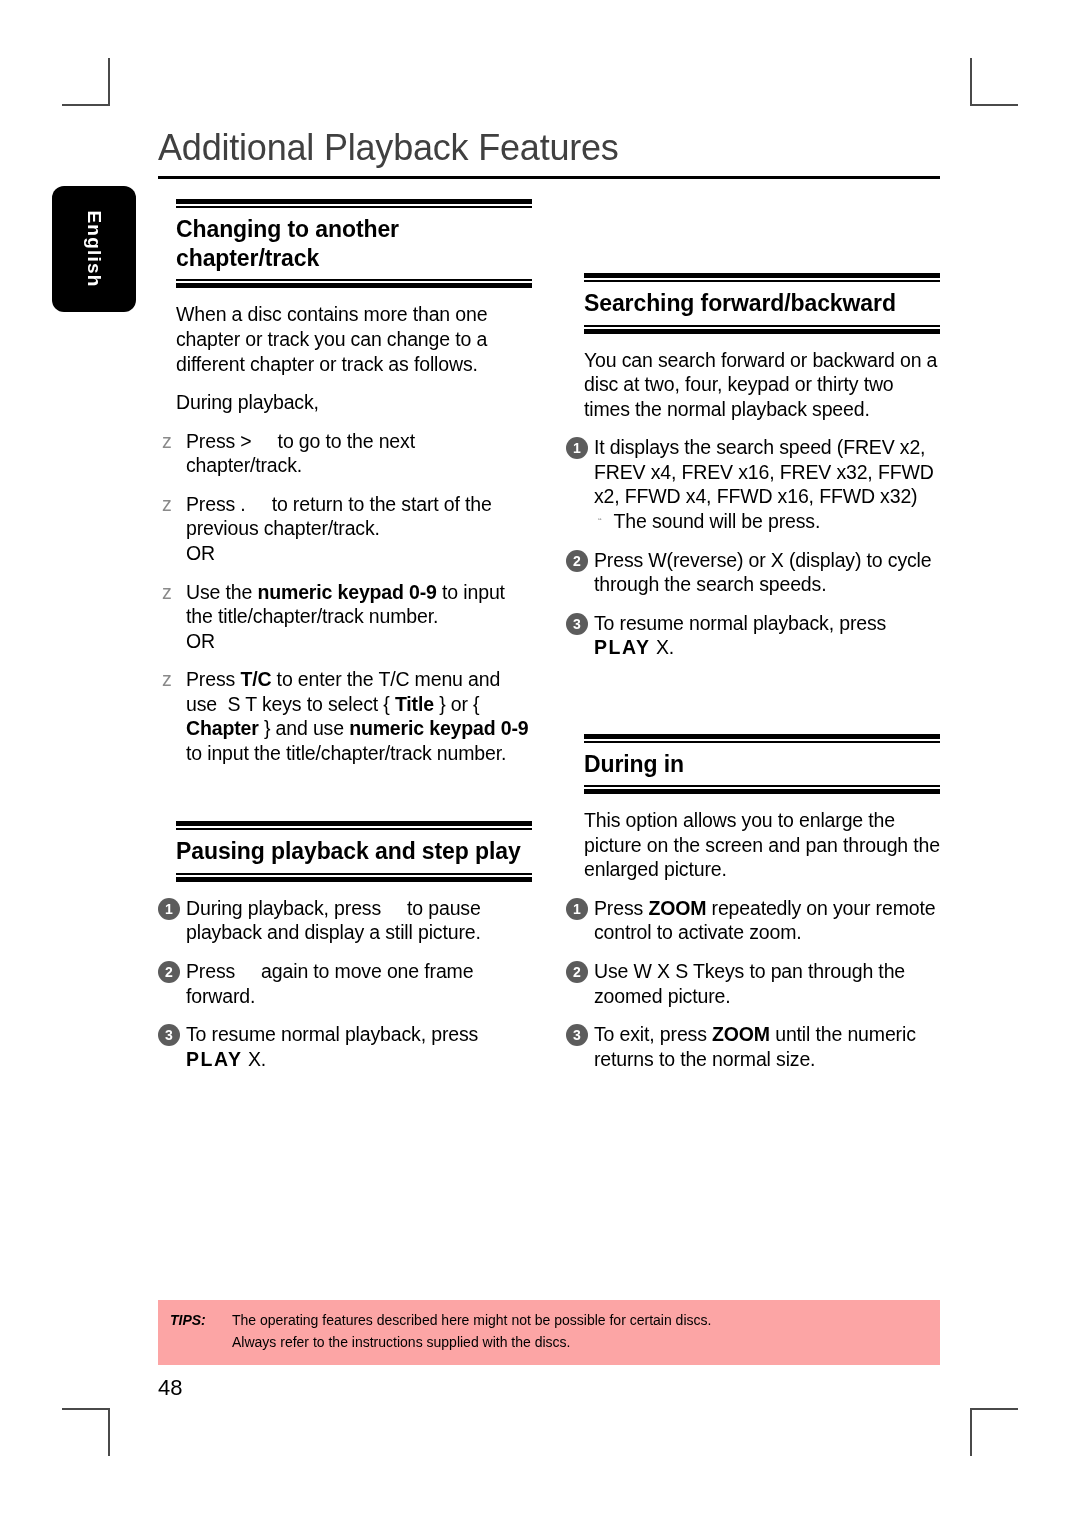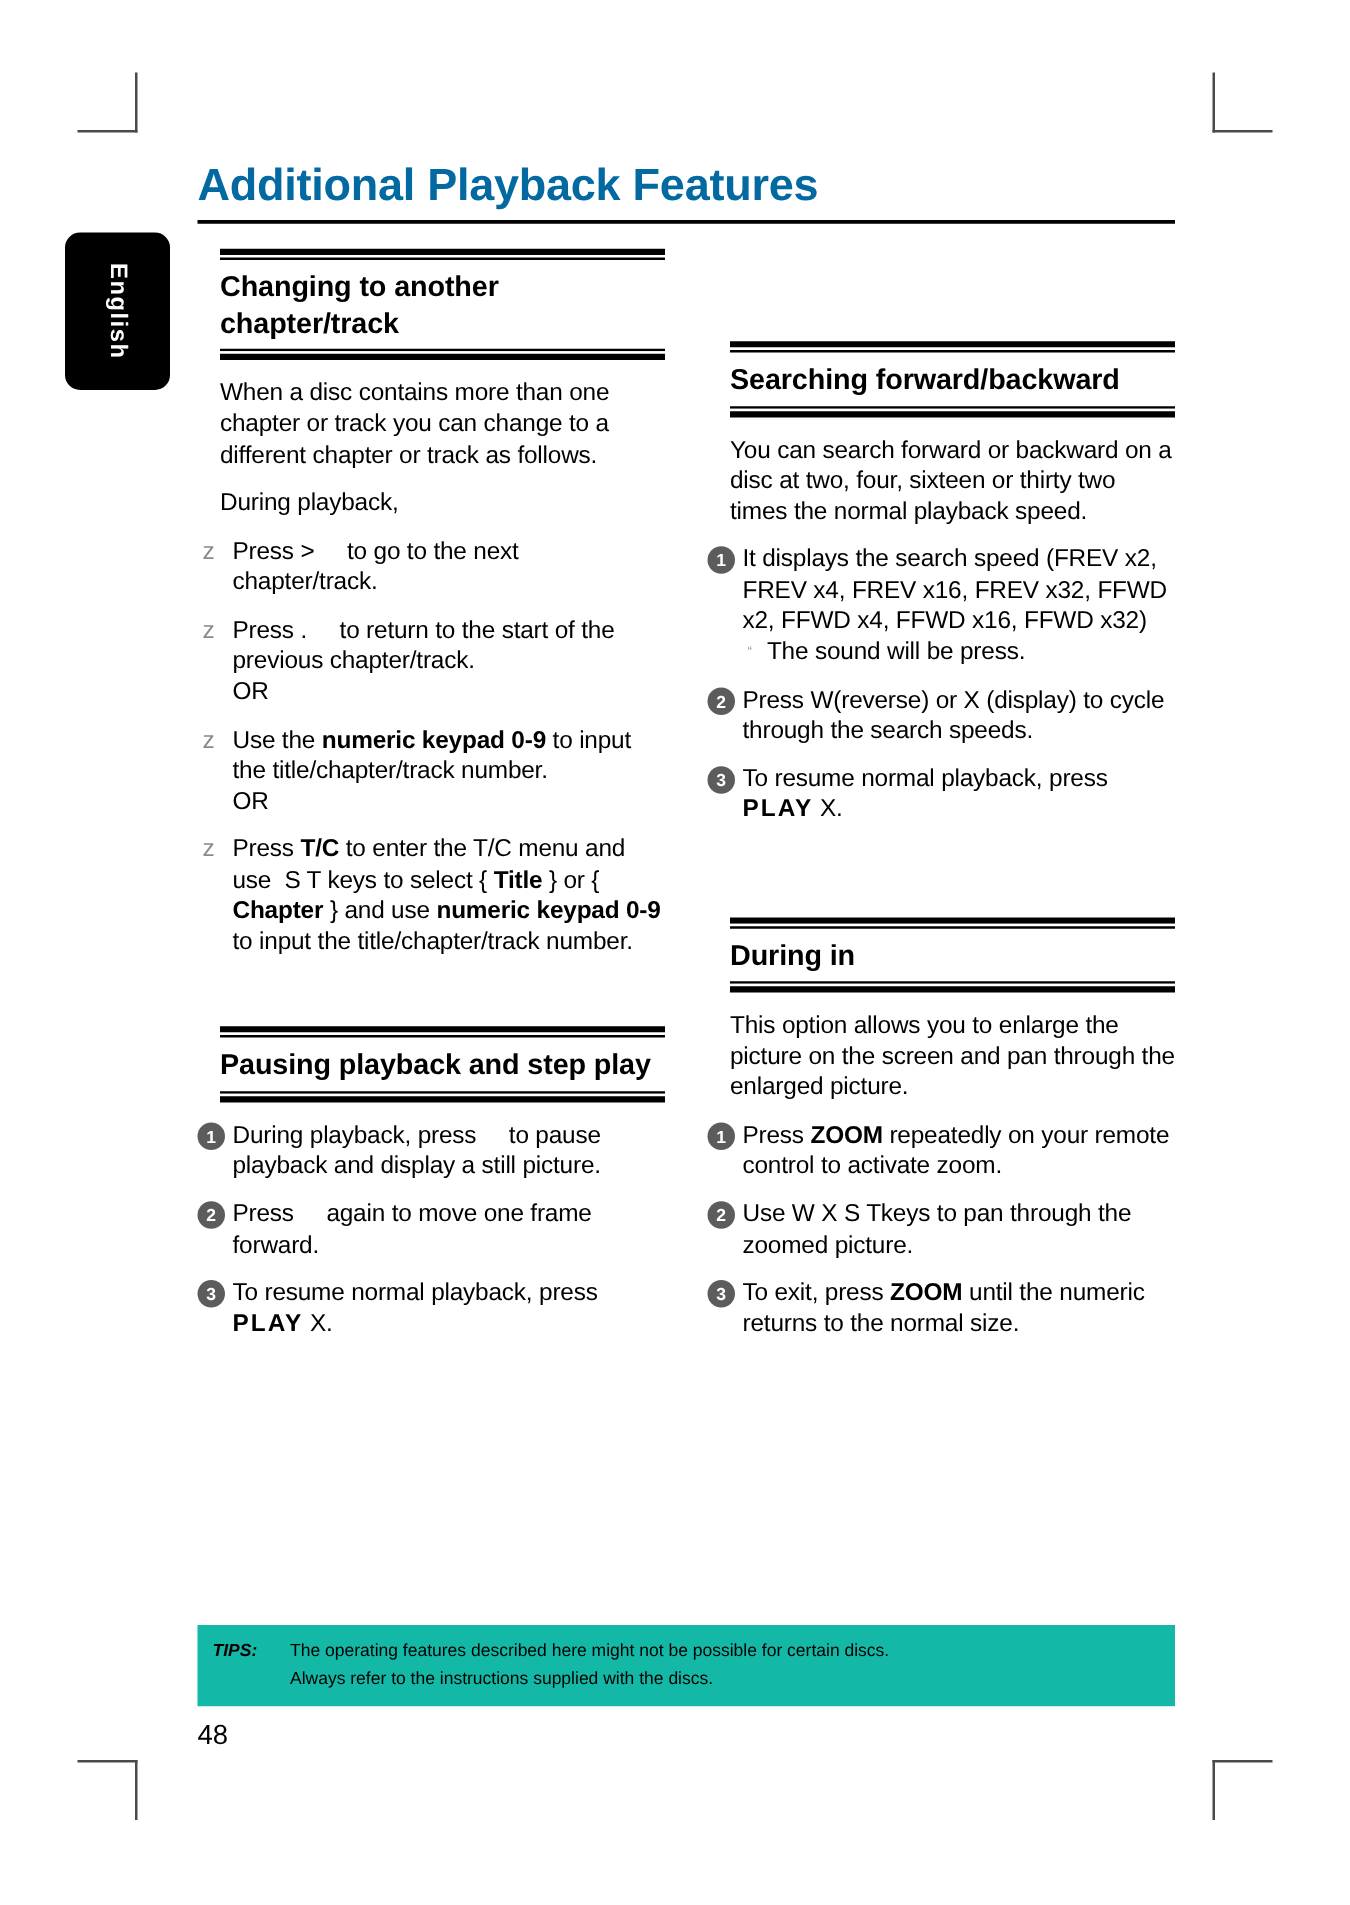--- a/index.html
+++ b/index.html
@@ -43,22 +43,22 @@
     white-space: nowrap;
     color: #fff; font-weight: bold; font-size: 19px;
     letter-spacing: 1.2px;
     font-family: "Liberation Sans", sans-serif;
   }
 
   
   .content { position: absolute; left: 158px; top: 128px; width: 782px; }
 
   .page-title {
-    font-size: 36px; font-weight: bold; letter-spacing: -0.2px;
-    line-height: 1.1; color: #0369a1;
+    font-size: 36px; font-weight: normal; letter-spacing: -0.2px;
+    line-height: 1.1; color: #404040;
   }
   .title-rule { margin-top: 8px; border-top: 3px solid #000; width: 782px; }
 
   .cols { display: flex; gap: 34px; margin-top: 20px; align-items: flex-end; }
   .col { width: 374px; }
 
   
   .sec { margin-bottom: 0; }
   .rule-double { width: 356px; margin-left: 18px; }
   .rule-double .thick { height: 5px; background: #000; }
@@ -99,21 +99,21 @@
   b, .b { font-weight: bold; }
   .play { font-weight: bold; letter-spacing: 1.6px; }
   .spc { display: inline-block; width: 26px; }
 
   .sec-gap-lg { height: 56px; }
   .sec-gap-md { height: 74px; }
 
   
   .tips {
     position: absolute; left: 158px; top: 1300px;
-    width: 782px; background: #14b8a6;
+    width: 782px; background: #fca5a5;
     padding: 10px 0 12px 0;
   }
   .tips-row { display: flex; padding-left: 12px; }
   .tips-label {
     font-style: italic; font-weight: bold; font-size: 14px;
     width: 62px; flex: 0 0 auto; line-height: 1.55;
   }
   .tips-lines { font-size: 14px; line-height: 1.55; }
 
   .page-num {
@@ -235,21 +235,21 @@
               <div class="thin"></div>
           </div>
           <div class="sec-title">Searching forward/backward</div>
           <div class="rule-double">
             <div class="thin"></div>
               <div class="gap"></div>
               <div class="thick"></div>
           </div>
         </div>
 
-        <div class="body-text">You can search forward or backward on a disc at two, four, sixteen or thirty two times the normal playback speed.</div>
+        <div class="body-text">You can search forward or backward on a disc at two, four, keypad or thirty two times the normal playback speed.</div>
 
         <div class="item numbered">
           <span class="num-circle">1</span>
           <span class="txt">
             <span class="sub" style="padding-left:0">It displays the search speed (FREV x2, FREV x4, FREV x16, FREV x32, FFWD x2, FFWD x4, FFWD x16, FFWD x32)</span>
             <span class="sub"><span class="sq">“</span><span>The sound will be press.</span></span>
           </span>
         </div>
 
         <div class="item numbered">

